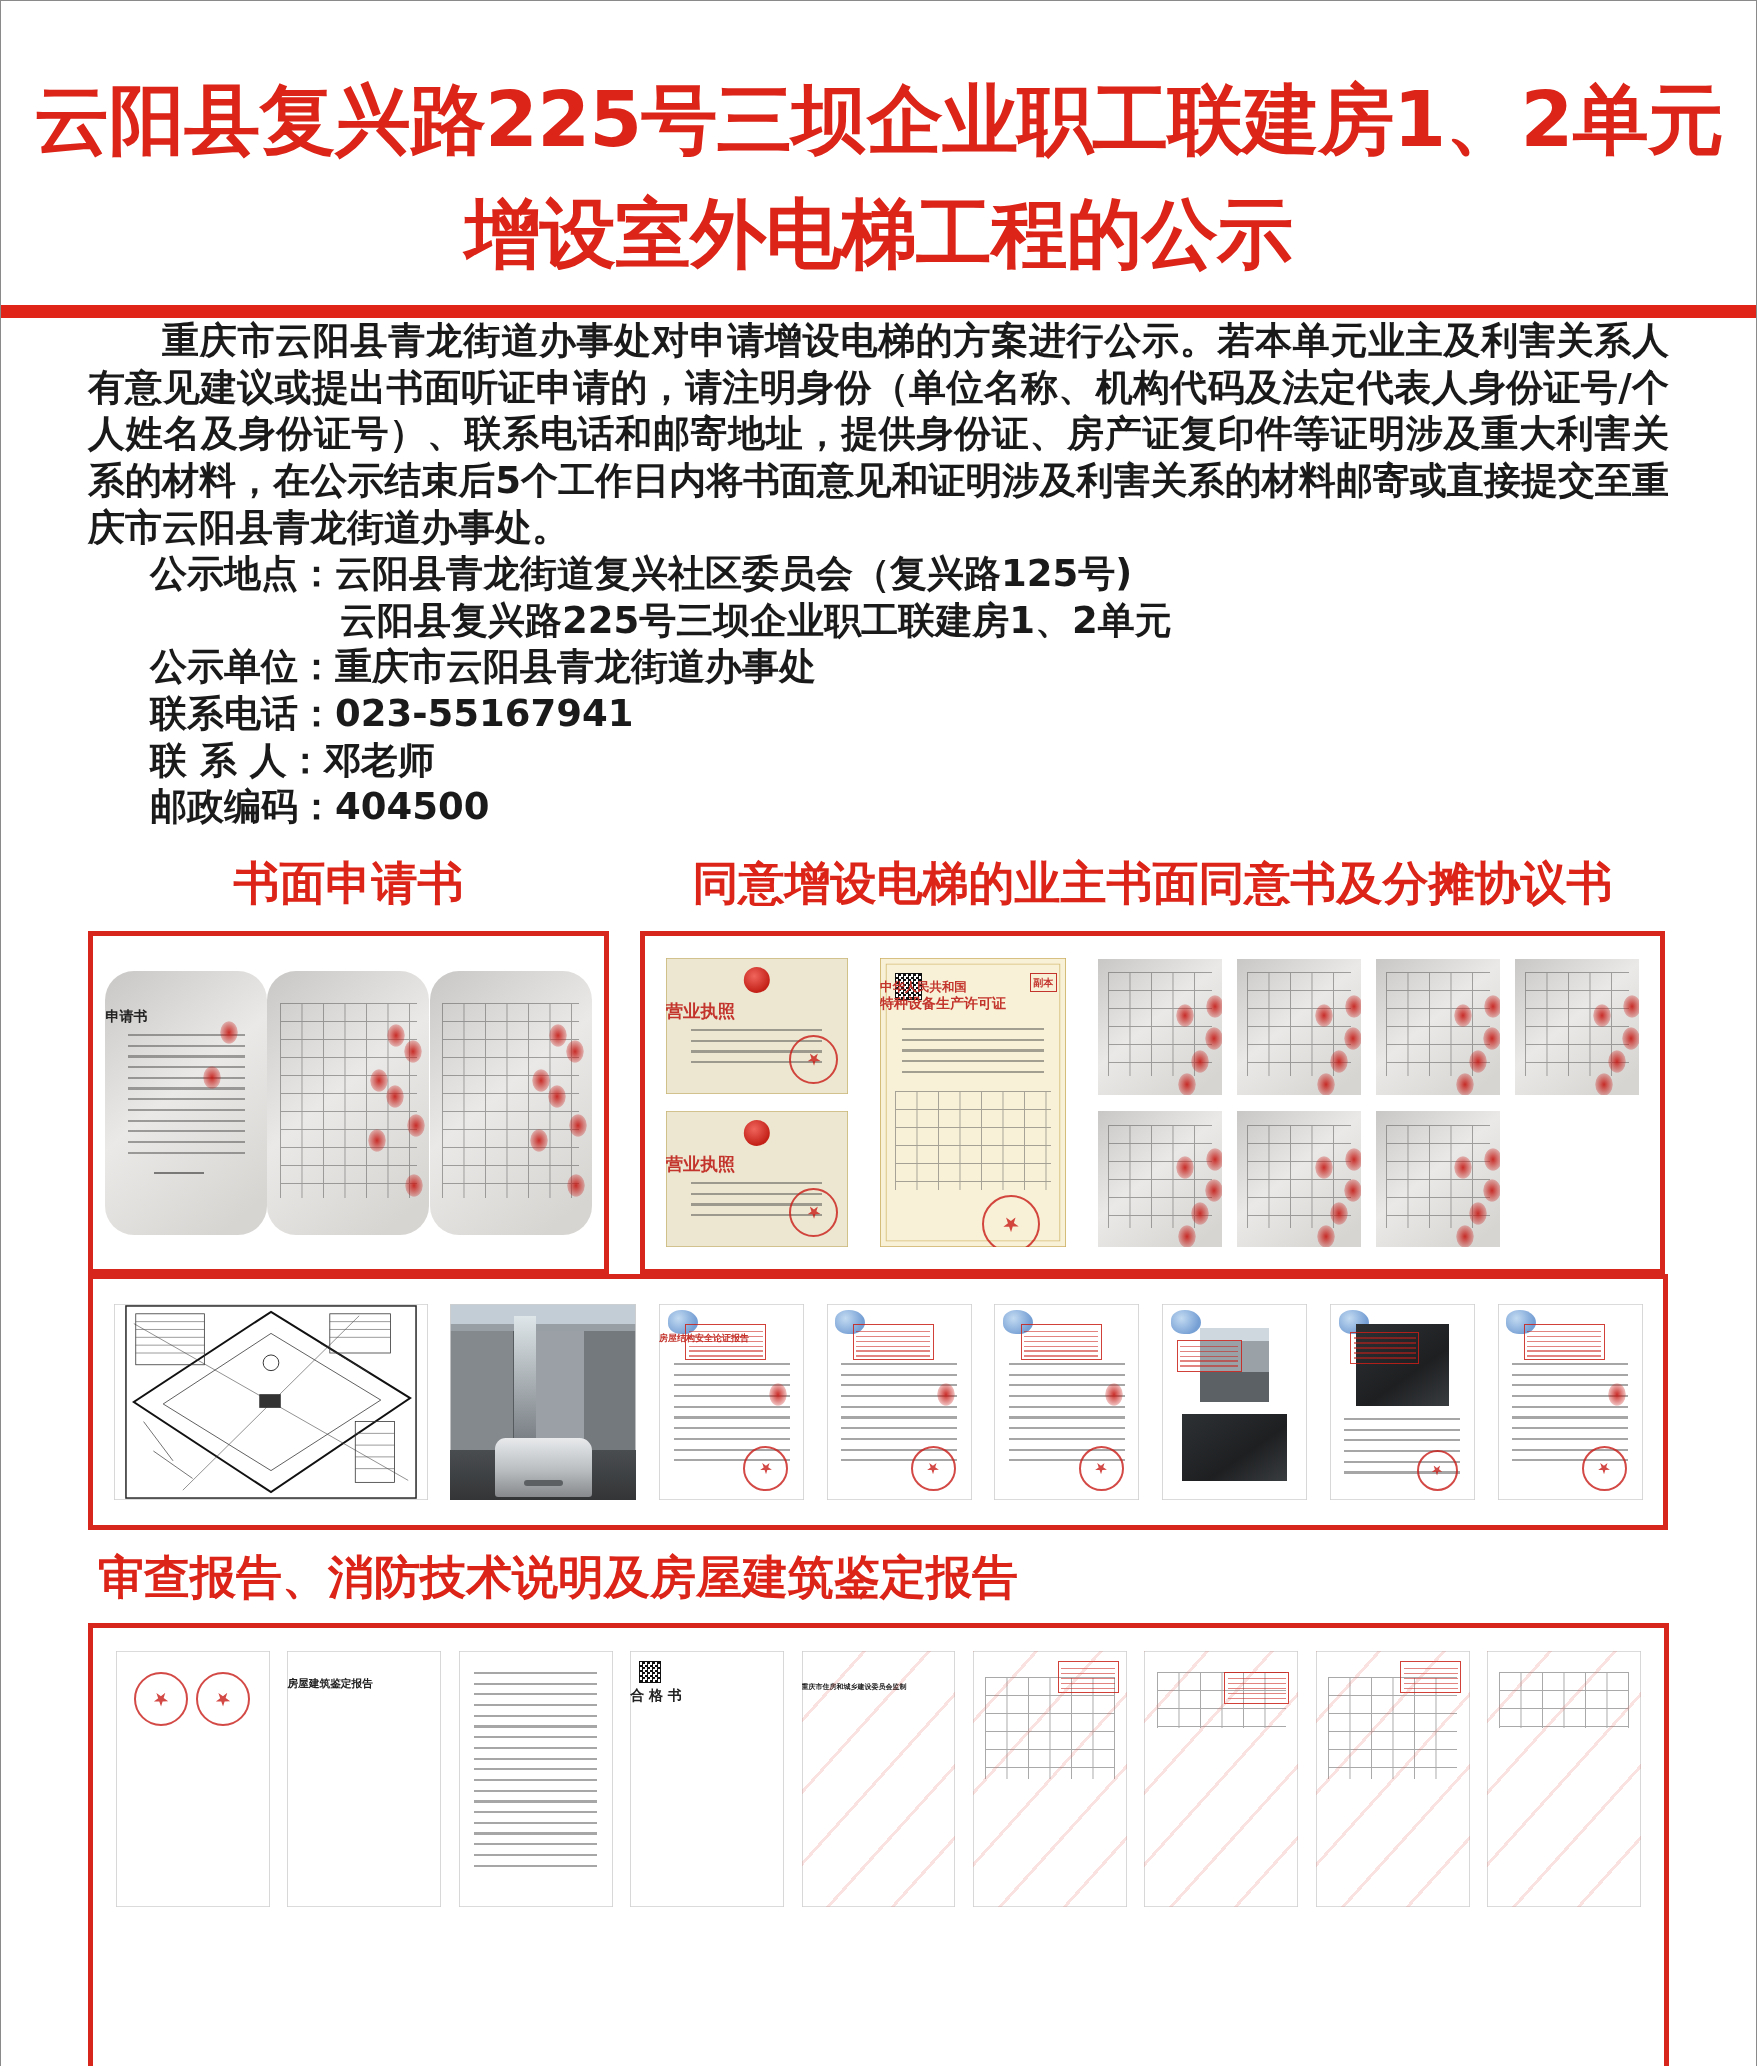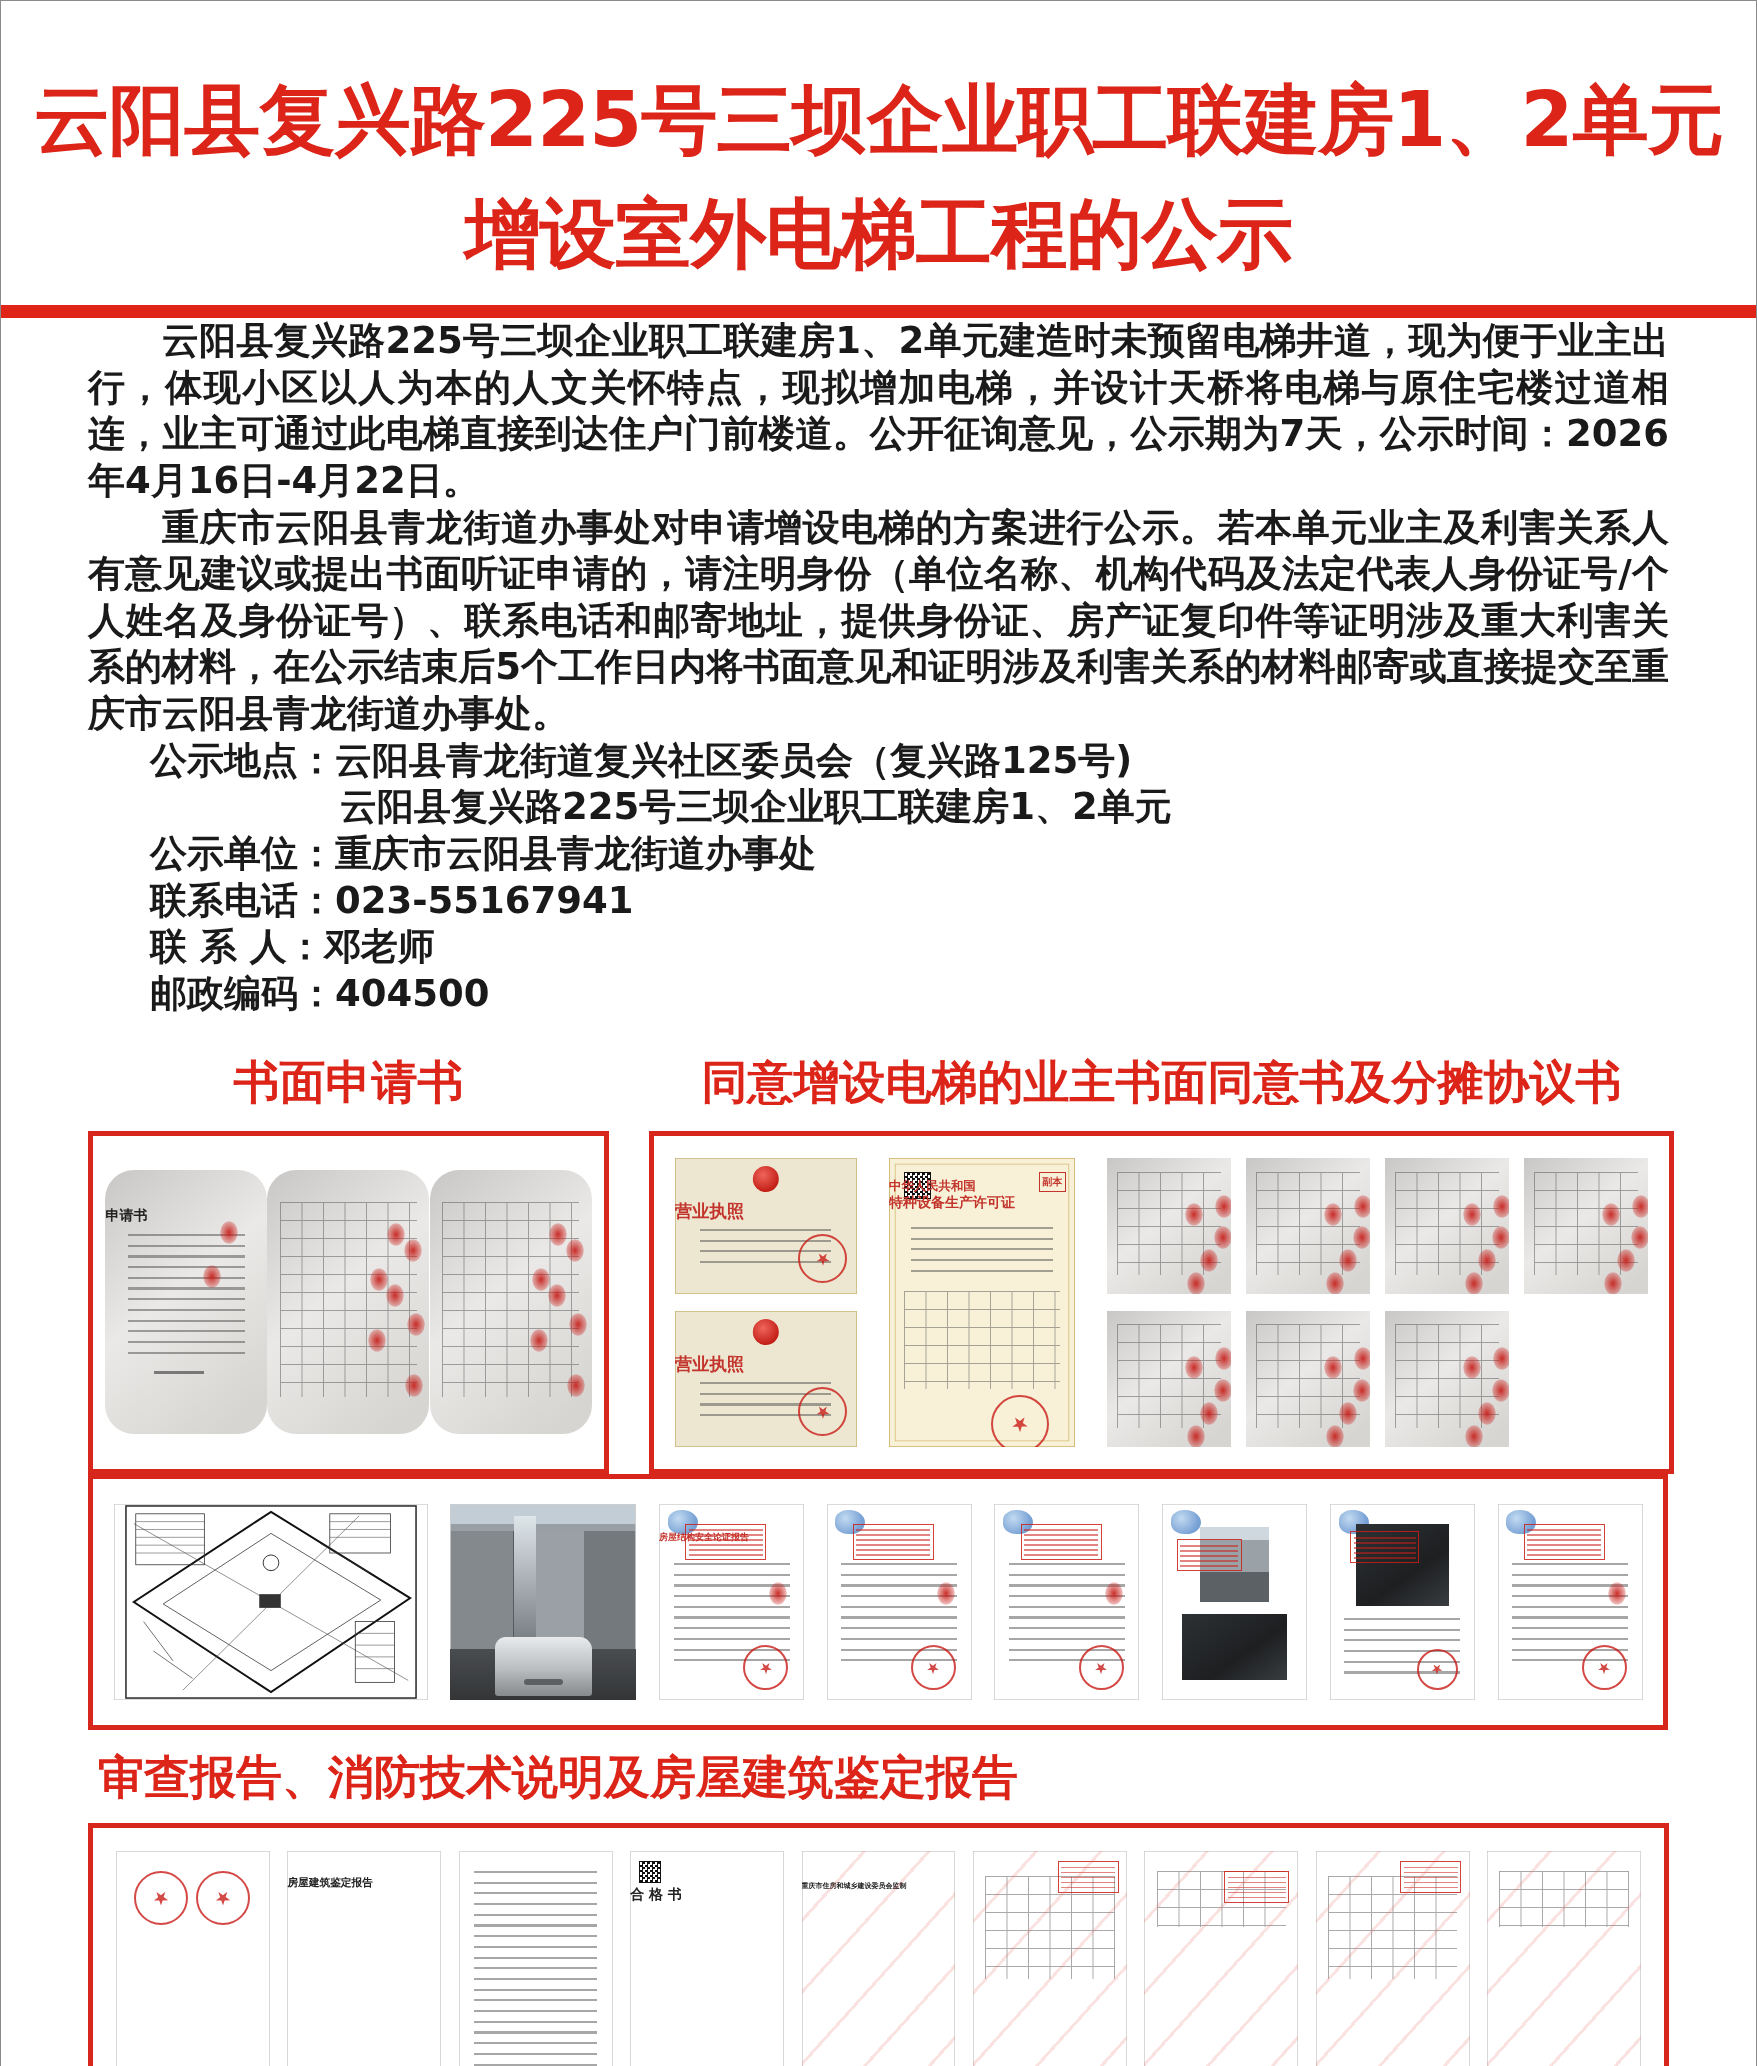--- a/index.html
+++ b/index.html
@@ -14,21 +14,21 @@
   .para{margin:0;font-size:37px;font-weight:700;line-height:1.26;text-align:justify;text-indent:2em;}
   .info-block{margin:0;}
   .info-row{font-size:37px;font-weight:700;line-height:1.26;padding-left:62px;}
   .info-row.hang{padding-left:252px;}
   .info-row .label,.info-row .value{white-space:pre;}
   
   .sec-h{margin:0;color:#dc2418;font-weight:900;font-size:46px;line-height:1.1;}
   .center{text-align:center;}
   .left-h{margin:22px 0 20px 10px;text-align:left;}
   
-  .two-col{display:grid;grid-template-columns:521px 1025px;column-gap:40px;margin-top:40px;align-items:start;}
+  .two-col{display:grid;grid-template-columns:521px 1025px;column-gap:31px;margin-top:27px;align-items:start;}
   .two-col .sec-h{margin-bottom:23px;}
   .docbox{border:5px solid #d7271c;background:#fff;box-sizing:border-box;}
   #box-apply{height:343px;display:flex;align-items:center;justify-content:space-evenly;padding:0 12.4px;}
   #box-apply .doc{width:162px;height:264px;border-radius:29px;}
   #box-consent{height:343px;display:flex;align-items:center;justify-content:space-between;padding:0 20.7px;}
   .lic-col{display:flex;flex-direction:column;justify-content:space-between;height:289px;}
   .lic-col .doc{width:182px;height:136px;}
   #box-consent .cert-cream{width:186px;height:289px;}
   .sheets-grid{display:grid;grid-template-columns:repeat(4,124px);grid-template-rows:136px 136px;gap:16.5px 15px;}
   .sheets-grid .doc{width:124px;height:136px;}
@@ -68,21 +68,20 @@
   .photo-buildings .win{position:absolute;left:30%;bottom:18%;width:40%;height:11%;border-radius:5.8px;background:#5d6063;}
   .plan svg{display:block;width:100%;height:100%;}
 </style>
 </head>
 <body>
 
 <div class="poster">
   <h1 class="title"><span>云阳县复兴路225号三坝企业职工联建房1、2单元</span><br><span>增设室外电梯工程的公示</span></h1>
   <div class="red-bar"></div>
   <div class="content">
-    <p class="para">云阳县复兴路225号三坝企业职工联建房1、2单元建造时未预留电梯井道，现为便于业主出行，体现小区以人为本的人文关怀特点，现拟增加电梯，并设计天桥将电梯与原住宅楼过道相连，业主可通过此电梯直接到达住户门前楼道。公开征询意见，公示期为7天，公示时间：2026年4月16日-4月22日。</p>
     <p class="para">重庆市云阳县青龙街道办事处对申请增设电梯的方案进行公示。若本单元业主及利害关系人有意见建议或提出书面听证申请的，请注明身份（单位名称、机构代码及法定代表人身份证号/个人姓名及身份证号）、联系电话和邮寄地址，提供身份证、房产证复印件等证明涉及重大利害关系的材料，在公示结束后5个工作日内将书面意见和证明涉及利害关系的材料邮寄或直接提交至重庆市云阳县青龙街道办事处。</p>
     <div class="info-block" id="info-block">
         <div class="info-row"><span class="label">公示地点：</span><span class="value">云阳县青龙街道复兴社区委员会（复兴路125号)</span></div>
         <div class="info-row hang"><span class="label"></span><span class="value">云阳县复兴路225号三坝企业职工联建房1、2单元</span></div>
         <div class="info-row"><span class="label">公示单位：</span><span class="value">重庆市云阳县青龙街道办事处</span></div>
         <div class="info-row"><span class="label">联系电话：</span><span class="value">023-55167941</span></div>
         <div class="info-row"><span class="label">联 系 人：</span><span class="value">邓老师</span></div>
         <div class="info-row"><span class="label">邮政编码：</span><span class="value">404500</span></div>
       </div>
 

